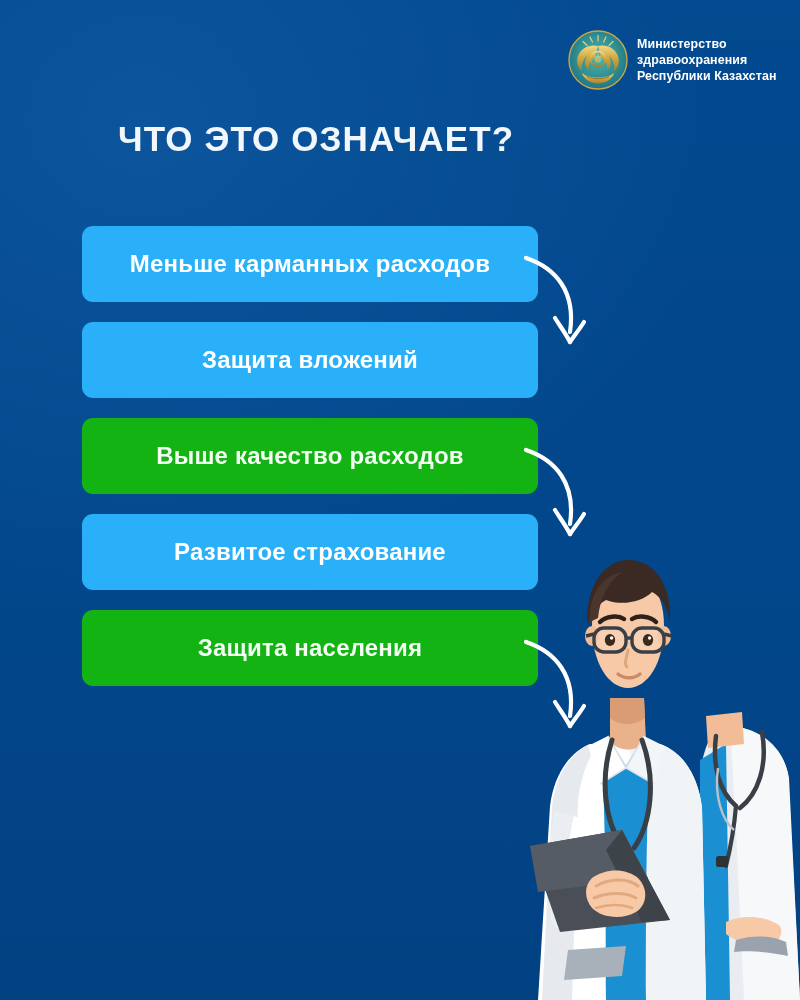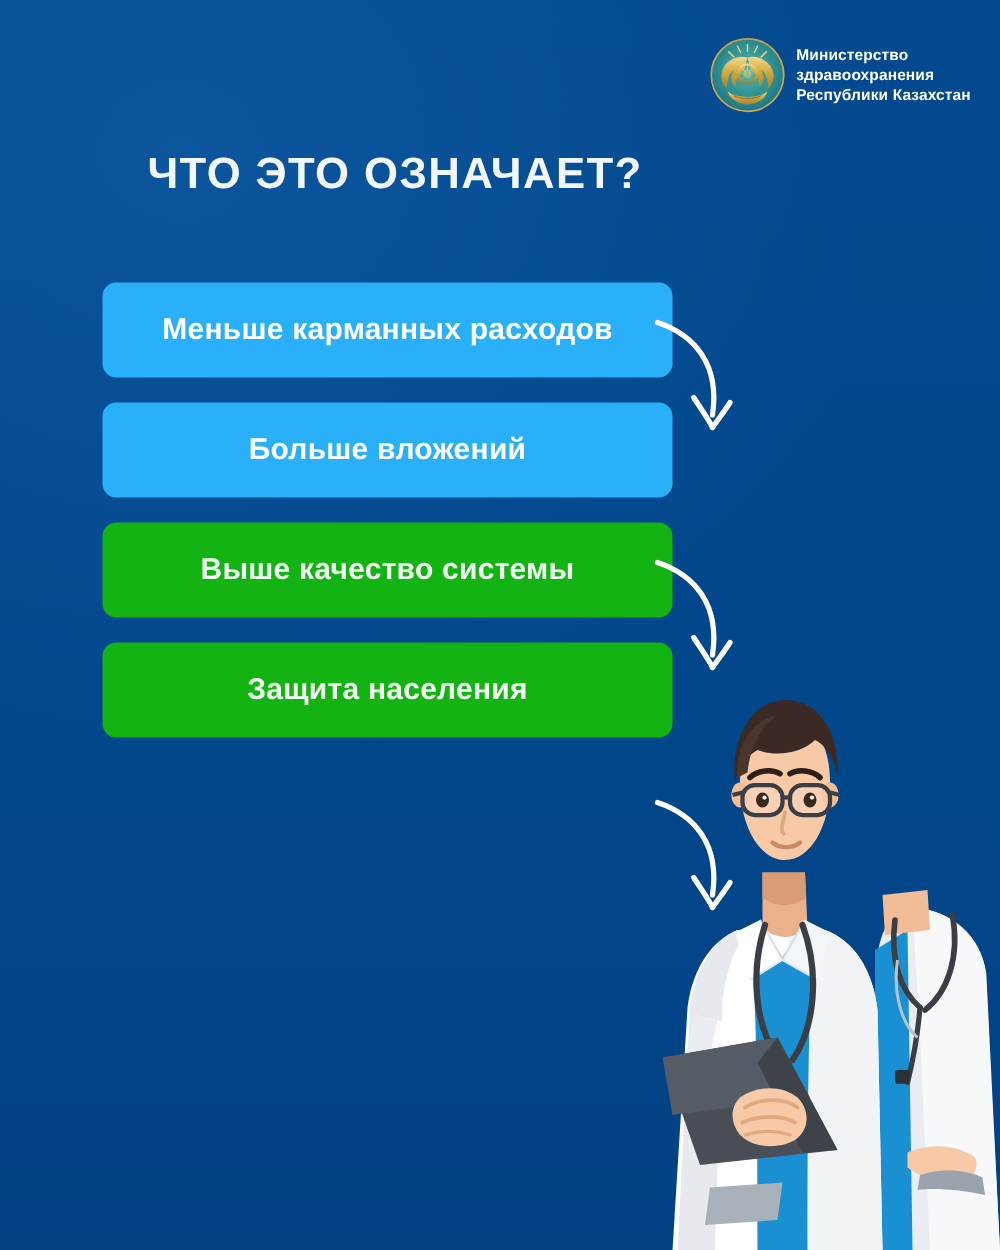--- a/index.html
+++ b/index.html
@@ -177,24 +177,27 @@
     </div>
   </div>
 
   <div class="title">ЧТО ЭТО ОЗНАЧАЕТ?</div>
 
   <div class="bars">
     <div class="bar tone-blue">
       <span class="bar-label">Меньше карманных расходов</span>
     </div>
     <div class="bar tone-blue">
-      <span class="bar-label">Больше вложений</span>
+      <span class="bar-label">Защита вложений</span>
     </div>
     <div class="bar tone-green">
-      <span class="bar-label">Выше качество системы</span>
+      <span class="bar-label">Выше качество расходов</span>
+    </div>
+    <div class="bar tone-blue">
+      <span class="bar-label">Развитое страхование</span>
     </div>
     <div class="bar tone-green">
       <span class="bar-label">Защита населения</span>
     </div>
   </div>
 
   <div class="arrow" style="top:252px;">
     <svg viewBox="0 0 74 108" xmlns="http://www.w3.org/2000/svg">
       <path d="M4 6 C34 16 54 40 48 80" fill="none" stroke="#ffffff" stroke-width="4.2" stroke-linecap="round"></path>
       <path d="M33 66 C38 74 44 82 48 90" fill="none" stroke="#ffffff" stroke-width="4.2" stroke-linecap="round"></path>

